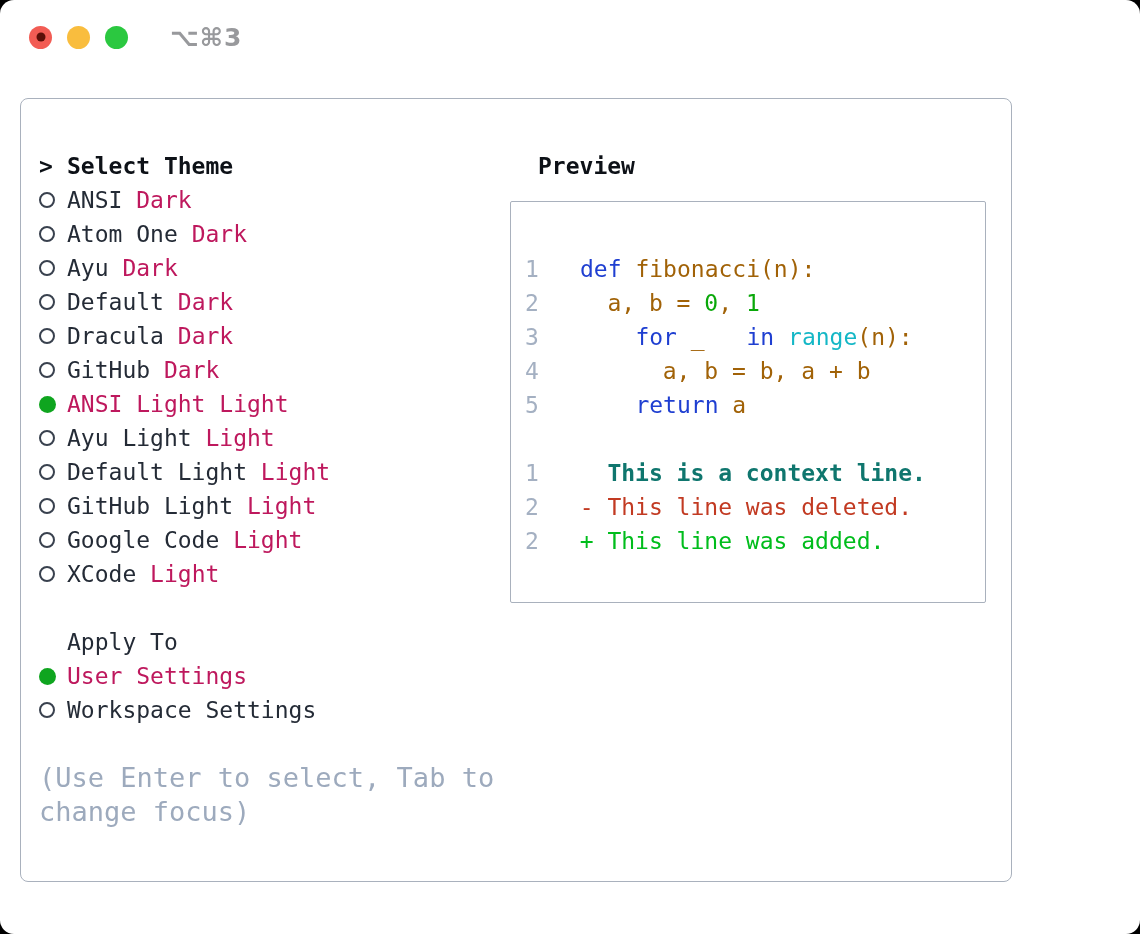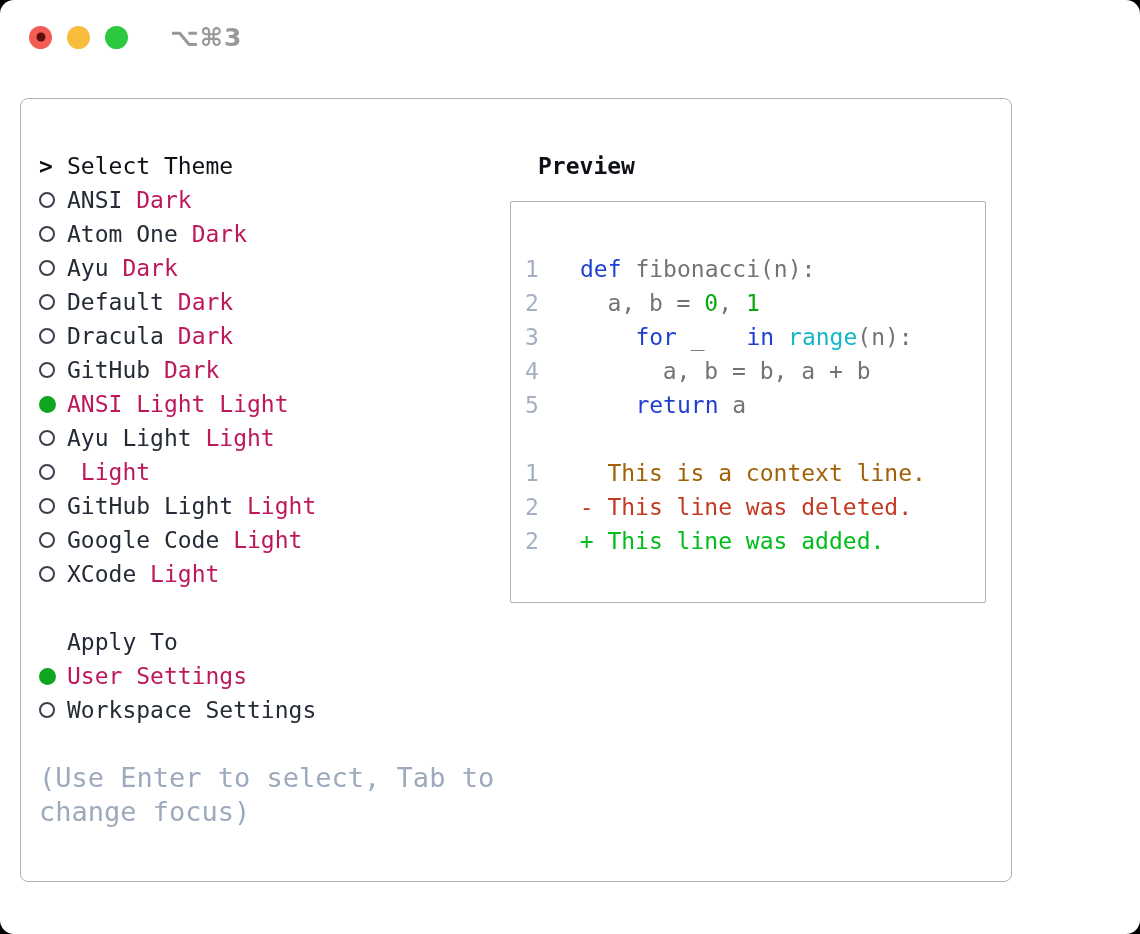--- a/index.html
+++ b/index.html
@@ -26,41 +26,41 @@
   }
   
   .panel {
     position: absolute; left: 20px; top: 98px; width: 992px; height: 784px;
     border: 1.5px solid #a9b1bd; border-radius: 8px; background: #fff;
   }
   .leftcol { position: absolute; left: 18px; top: 50px; width: 430px; }
   .row { display: flex; align-items: center; height: 34px; font-size: 23px; color: #242b36; white-space: pre; }
   .iconcell { width: 28px; flex: 0 0 28px; display: flex; align-items: center; }
   .prefix { font-weight: bold; color: #0d1117; }
-  .hdr { font-weight: normal; color: #0d1117; }
+  .hdr { font-weight: bold; color: #0d1117; }
   .radio { width: 16px; height: 16px; border-radius: 50%; border: 2px solid #39414e; }
   .radio.sel { border: none; background: #0fa51f; width: 17px; height: 17px; }
   .tname.sel { color: #be185d; }
   .variant { color: #be185d; margin-left: 1ch; }
   .spacer { height: 34px; }
   .helpline { height: 34px; line-height: 34px; font-size: 27px; color: #9daabd; white-space: pre; }
   
   .prevtitle { position: absolute; left: 480px; top: 50px; height: 34px; line-height: 34px; font-size: 23px; font-weight: bold; color: #0d1117; margin-left: 37px; }
   .prevbox {
     position: absolute; left: 489px; top: 102px; width: 476px; height: 402px;
     border: 1.5px solid #a9b1bd; border-radius: 2px; background: #fff;
     padding: 50px 0 0 14px; overflow: hidden;
   }
   .cline { display: flex; height: 34px; align-items: center; font-size: 23px; white-space: pre; }
   .lnum { flex: 0 0 27px; width: 27px; color: #a4b0c2; }
   .tok-keyword { color: #1f3fd1; margin-left: 28px; }
   .tok-builtin { color: #14b7c6; }
   .tok-number  { color: #0aa80a; }
-  .tok-text    { color: #737373; }
-  .tok-context { color: #a16207; }
+  .tok-text    { color: #a16207; }
+  .tok-context { color: #0f766e; font-weight: bold; }
   .tok-deleted { color: #c23a22; }
   .tok-added   { color: #00bd1c; }
 </style>
 </head>
 <body>
 
 <div class="window">
 
   <div class="titlebar">
     <div class="lights">
@@ -82,21 +82,21 @@
       </div>
       <div id="theme-rows">
           <div class="row"><span class="iconcell"><span class="radio"></span></span><span class="tname">ANSI</span><span class="variant">Dark</span></div>
           <div class="row"><span class="iconcell"><span class="radio"></span></span><span class="tname">Atom One</span><span class="variant">Dark</span></div>
           <div class="row"><span class="iconcell"><span class="radio"></span></span><span class="tname">Ayu</span><span class="variant">Dark</span></div>
           <div class="row"><span class="iconcell"><span class="radio"></span></span><span class="tname">Default</span><span class="variant">Dark</span></div>
           <div class="row"><span class="iconcell"><span class="radio"></span></span><span class="tname">Dracula</span><span class="variant">Dark</span></div>
           <div class="row"><span class="iconcell"><span class="radio"></span></span><span class="tname">GitHub</span><span class="variant">Dark</span></div>
           <div class="row"><span class="iconcell"><span class="radio sel"></span></span><span class="tname sel">ANSI Light</span><span class="variant">Light</span></div>
           <div class="row"><span class="iconcell"><span class="radio"></span></span><span class="tname">Ayu Light</span><span class="variant">Light</span></div>
-          <div class="row"><span class="iconcell"><span class="radio"></span></span><span class="variant">Light</span></div>
+          <div class="row"><span class="iconcell"><span class="radio"></span></span><span class="tname">Default Light</span><span class="variant">Light</span></div>
           <div class="row"><span class="iconcell"><span class="radio"></span></span><span class="tname">GitHub Light</span><span class="variant">Light</span></div>
           <div class="row"><span class="iconcell"><span class="radio"></span></span><span class="tname">Google Code</span><span class="variant">Light</span></div>
           <div class="row"><span class="iconcell"><span class="radio"></span></span><span class="tname">XCode</span><span class="variant">Light</span></div>
         </div>
       <div class="spacer"></div>
       <div class="row">
         <span class="iconcell"></span>
         <span>Apply To</span>
       </div>
       <div id="apply-rows">

